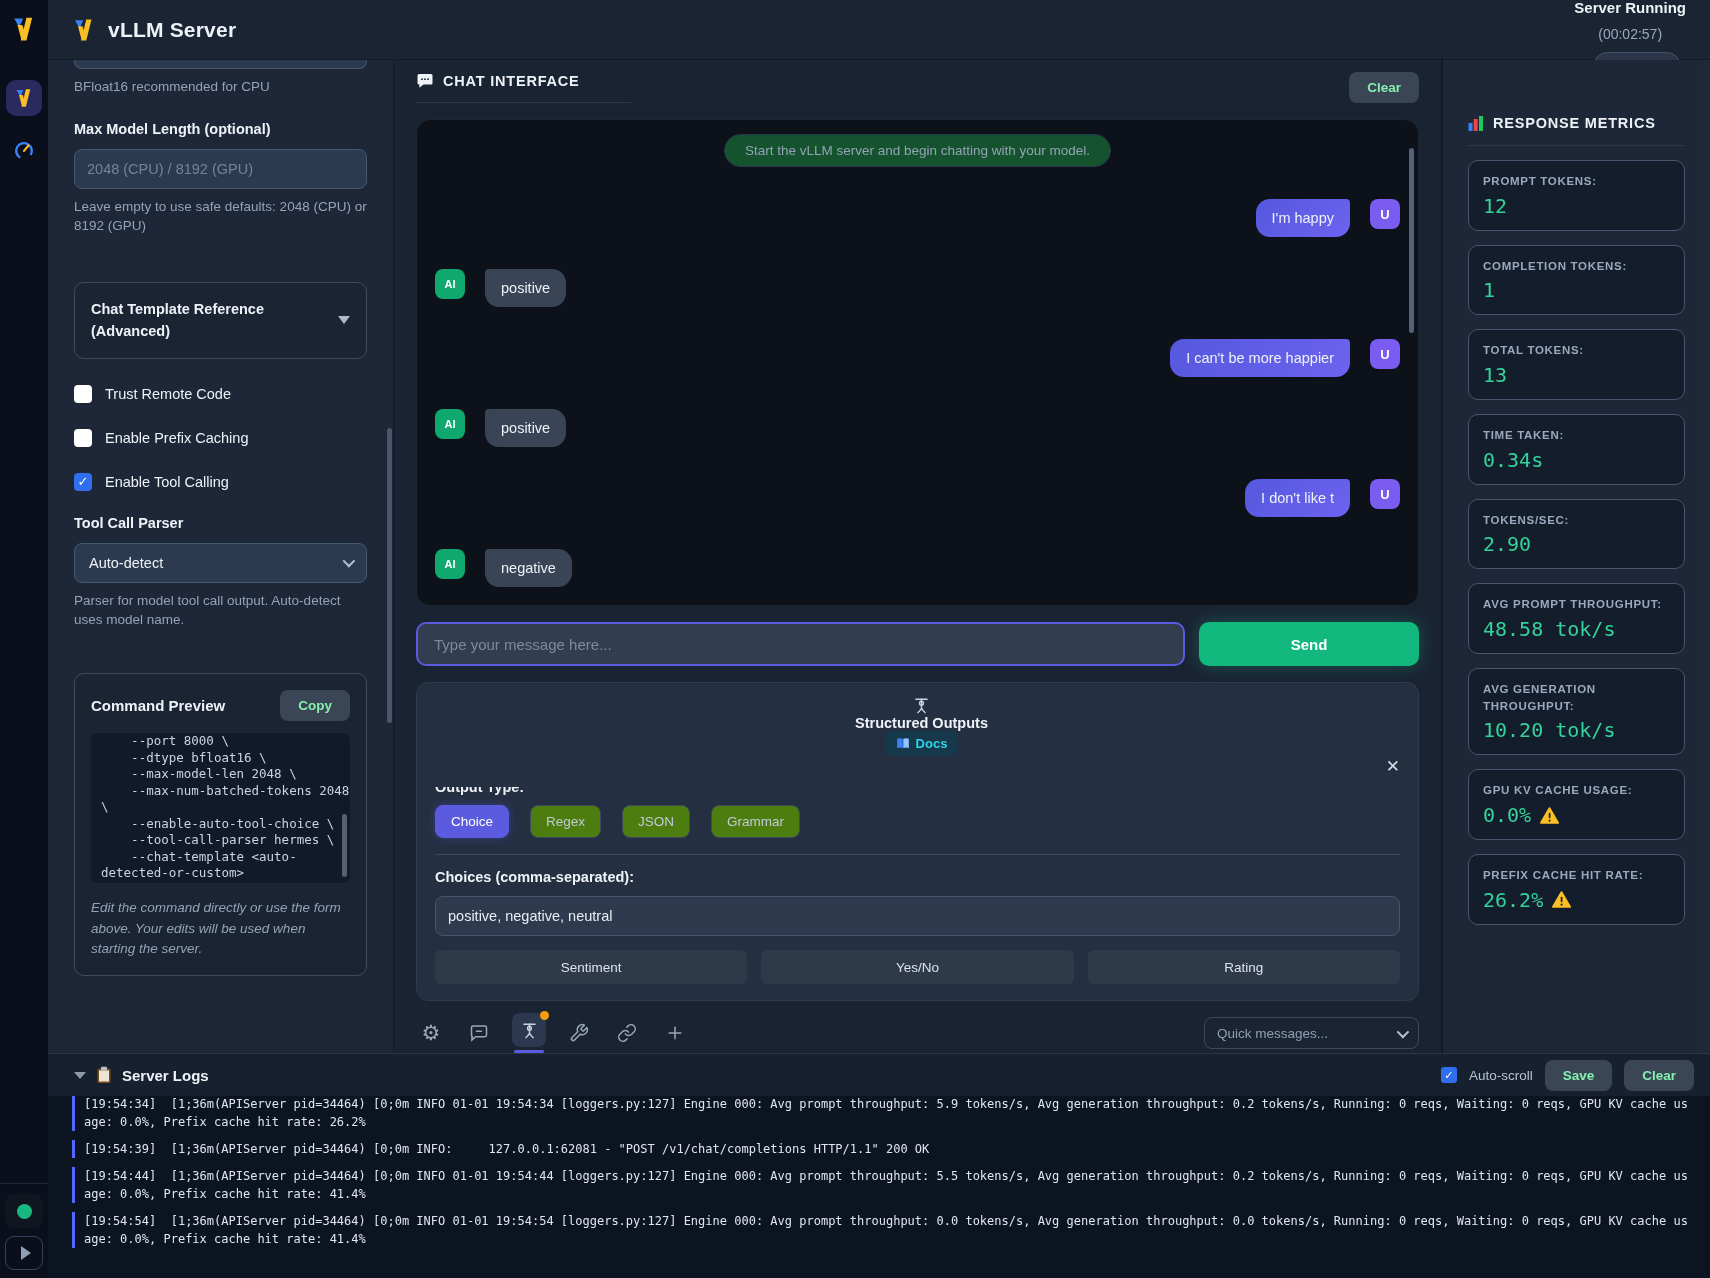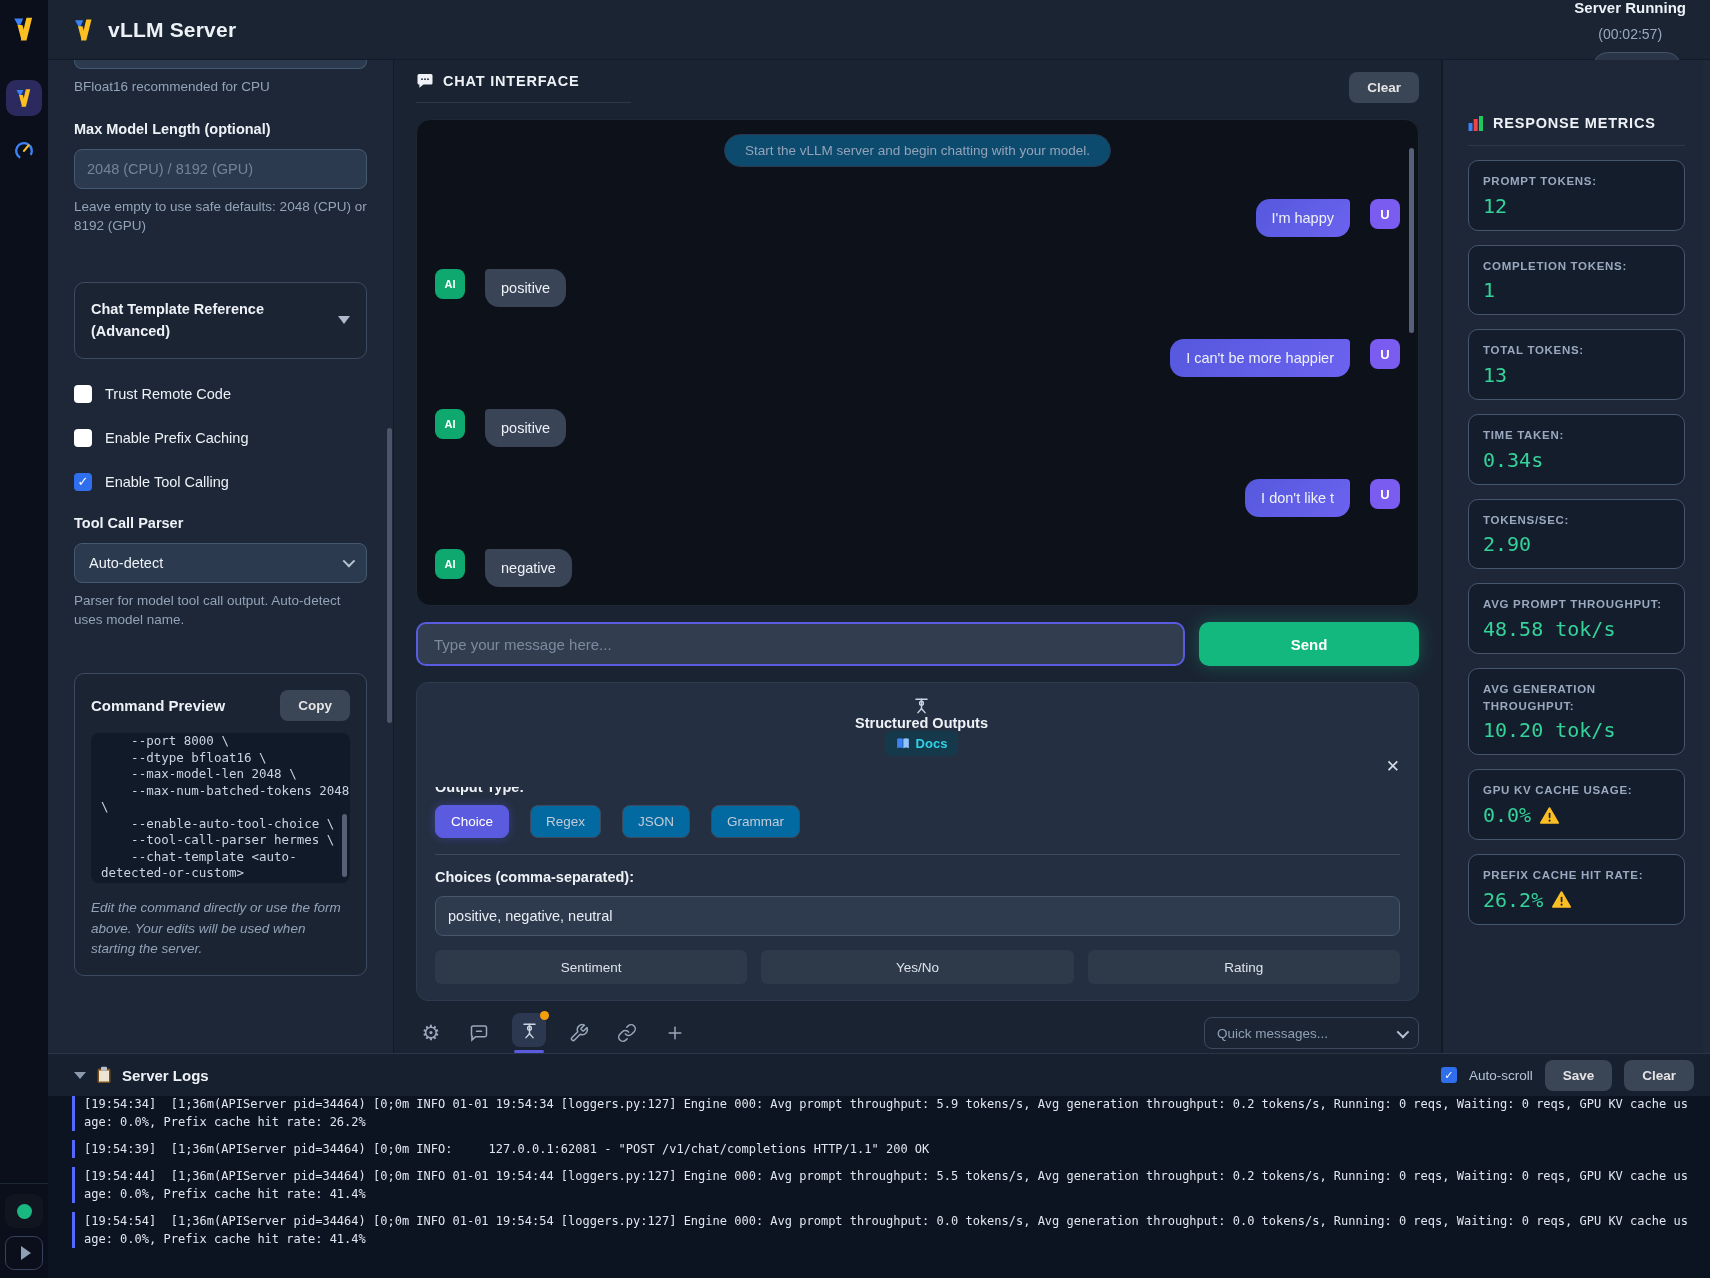--- a/index.html
+++ b/index.html
@@ -57,41 +57,41 @@
   .chk-row { display:flex; align-items:center; gap:13px; margin-top:26px; cursor:pointer; }
   .chk { width:18px; height:18px; border-radius:4px; background:#ffffff; flex:none; display:flex; align-items:center; justify-content:center; }
   .chk.checked { background:#2f6fed; color:#fff; font-size:13px; font-weight:bold; }
   .chk-label { font-size:14.5px; color:#eef2f7; }
   .select-box { margin-top:12px; height:40px; background:#2c3a4f; border:1px solid #455971; border-radius:8px;
                 display:flex; align-items:center; justify-content:space-between; padding:0 14px; font-size:14.5px; cursor:pointer; }
   .chev { width:9px; height:9px; border-right:2px solid #b6c2d2; border-bottom:2px solid #b6c2d2; transform:rotate(45deg) translateY(-2px); }
   .cmd-card { margin-top:44px; background:#1b2433; border:1px solid #3c4b61; border-radius:10px; padding:16px; }
   .cmd-head { display:flex; align-items:center; justify-content:space-between; }
   .cmd-title { font-weight:bold; font-size:15px; }
-  .btn-sm { background:#3a4556; border:none; border-radius:8px; color:#e5e5e5; font-weight:bold; font-size:13.5px;
+  .btn-sm { background:#3a4556; border:none; border-radius:8px; color:#86efac; font-weight:bold; font-size:13.5px;
             padding:8px 18px; cursor:pointer; }
   .codebox { margin-top:12px; background:#101a29; border-radius:8px; height:150px; overflow:hidden; position:relative; padding:6px 10px; }
   .codebox pre { font-family:"DejaVu Sans Mono", monospace; font-size:12.5px; line-height:1.32; color:#c9d4e3; white-space:pre; margin-top:-6px; }
   .sb-v { position:absolute; width:5px; border-radius:3px; background:#566074; }
   .codebox .sb-v { right:3px; top:54%; height:42%; }
   .italic-hint { font-style:italic; color:#93a3b8; font-size:13.5px; line-height:1.5; margin-top:15px; }
   .btn-row { position:absolute; left:26px; right:26px; bottom:-9px; display:flex; gap:12px; }
   .btn-start { flex:1; height:40px; border:none; border-radius:9px; background:#3d3f8f; color:#8b8fa8; font-weight:bold; font-size:14px; cursor:pointer; }
   .btn-stop  { flex:1; height:40px; border:none; border-radius:9px; background:#ef5350; color:#fff; font-weight:bold; font-size:14px; cursor:pointer; }
   .panel-sb { position:absolute; right:1px; top:368px; width:5px; height:295px; background:#49566c; border-radius:3px; }
 
   
   .chat-col { flex:1; background:#1a2332; padding:12px 22px 0 22px; display:flex; flex-direction:column; border-right:1px solid #121a28; }
   .chat-head { display:flex; align-items:flex-start; justify-content:space-between; }
   .sec-title-wrap { display:flex; align-items:center; gap:9px; padding-bottom:12px; border-bottom:1px solid #2c3747; min-width:215px; }
   .sec-title { font-size:14.5px; font-weight:bold; letter-spacing:.8px; }
   .chat-box { margin-top:16px; height:513px; background:#0d1119; border:1px solid #1f2733; border-radius:14px;
               padding:14px 18px; position:relative; overflow:hidden; }
   .chat-sb { right:4px; top:28px; height:185px; background:#55607a; }
-  .hint-pill { width:fit-content; margin:0 auto; background:#0c4a6e; border:1px solid #2c3850; color:#94a3b8;
+  .hint-pill { width:fit-content; margin:0 auto; background:#14532d; border:1px solid #2c3850; color:#94a3b8;
                font-size:13.5px; border-radius:999px; padding:8px 20px; }
   .msg { display:flex; align-items:flex-start; gap:20px; margin-top:32px; }
   .msg.user { justify-content:flex-end; }
   .avatar { width:30px; height:30px; border-radius:8px; flex:none; display:flex; align-items:center; justify-content:center; font-weight:bold; color:#fff; }
   .avatar.u  { background:#7b5cf0; font-size:13px; }
   .avatar.ai { background:#0fa96f; font-size:11px; }
   .bubble { padding:11px 16px; font-size:14.5px; border-radius:14px; max-width:70%; }
   .msg.user .bubble { background:linear-gradient(135deg,#5558dd,#6c63f0); border-top-right-radius:4px; }
   .msg.ai .bubble { background:#394457; border-top-left-radius:4px; }
   .input-row { display:flex; gap:14px; margin-top:16px; }
@@ -104,21 +104,21 @@
   .so-panel { margin-top:16px; background:#242f41; border:1px solid #2e3a4e; border-radius:12px; }
   .so-head { display:flex; align-items:center; gap:0; padding:13px 18px 10px 26px;flex-direction:column; }
   .so-title { font-weight:bold; font-size:14.5px; }
   .docs-chip { display:flex; align-items:center; gap:6px; background:#15394a; border:none; border-radius:6px;
                padding:5px 11px; color:#2fd3e8; font-size:13px; font-weight:bold; cursor:pointer; }
   .so-close { margin-left:auto; background:none; border:none; color:#d3dae4; font-size:17px; cursor:pointer; }
   .so-body { padding:0 18px 16px 18px; overflow:hidden; }
   .so-label { font-weight:bold; font-size:14.5px; }
   .so-label.clipped { margin-top:-8px; }
   .type-row { display:flex; gap:21px; margin-top:10px; }
-  .type-btn { background:#0369a1; border:1px solid #3b4a5f; border-radius:8px; color:#c2cbd8; font-size:13.5px;
+  .type-btn { background:#4d7c0f; border:1px solid #3b4a5f; border-radius:8px; color:#c2cbd8; font-size:13.5px;
               padding:8px 15px; cursor:pointer; }
   .type-btn.active { background:#5b5be0; border-color:#5b5be0; color:#fff; box-shadow:0 0 10px rgba(91,91,224,.4); }
   .so-div { border-top:1px solid #3d4a5e; margin:16px 0 14px 0; }
   .choices-input { margin-top:11px; height:40px; background:#2e3a4d; border:1px solid #46566c; }
   .preset-row { display:flex; gap:14px; margin-top:14px; }
   .preset-btn { flex:1; height:34px; background:#2e3949; border:none; border-radius:6px; color:#dce3ec; font-size:13.5px; cursor:pointer; }
   
   .chat-toolbar { display:flex; align-items:center; gap:18px; margin-top:12px; height:40px; color:#9aa7ba; }
   .tb-icon { background:none; border:none; color:#9aa7ba; display:flex; align-items:center; justify-content:center;
              width:30px; height:30px; cursor:pointer; font-size:21px; }

